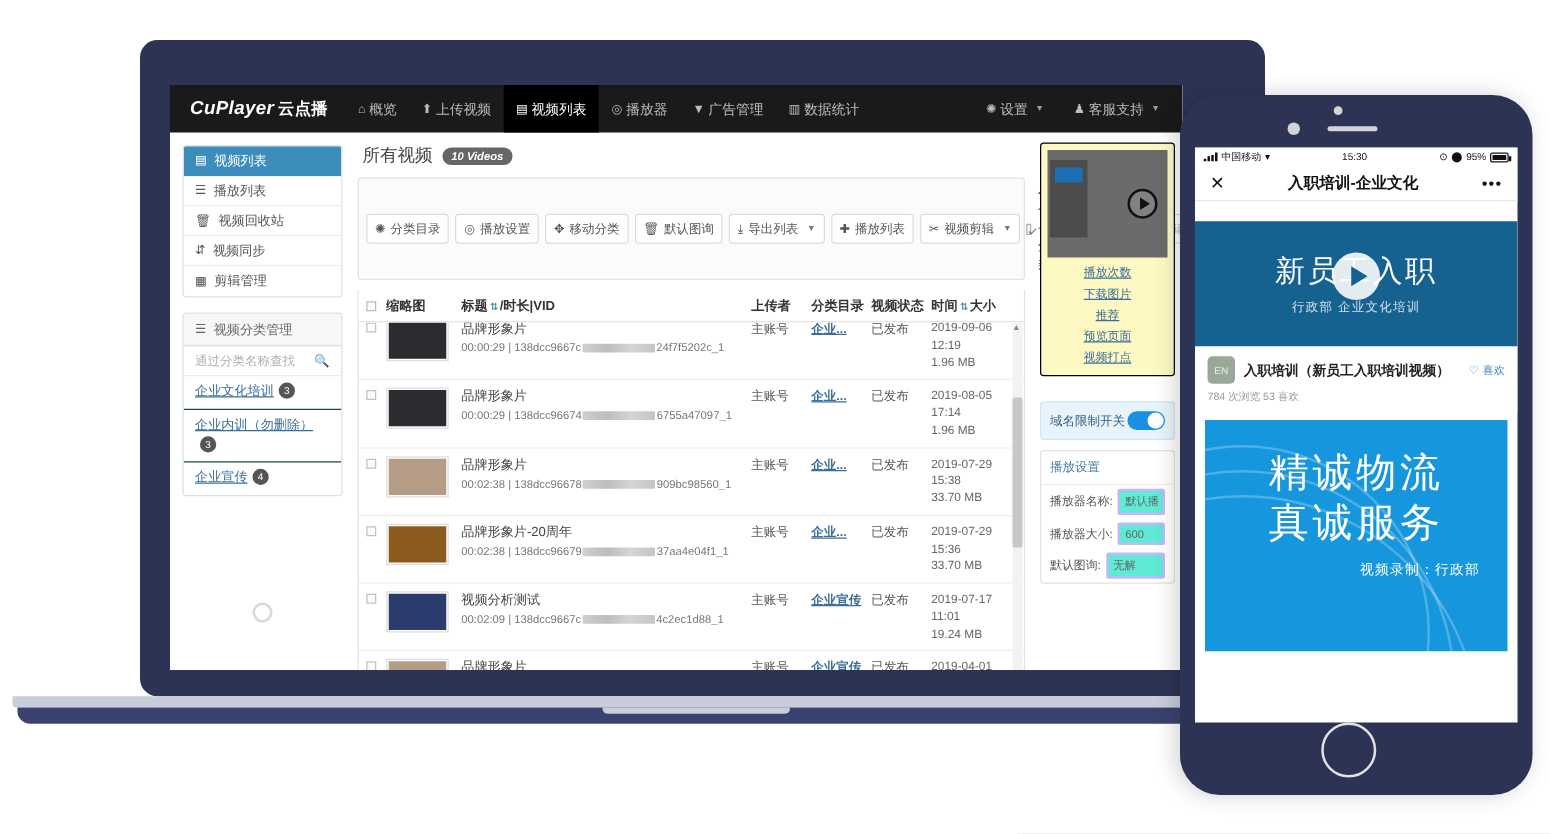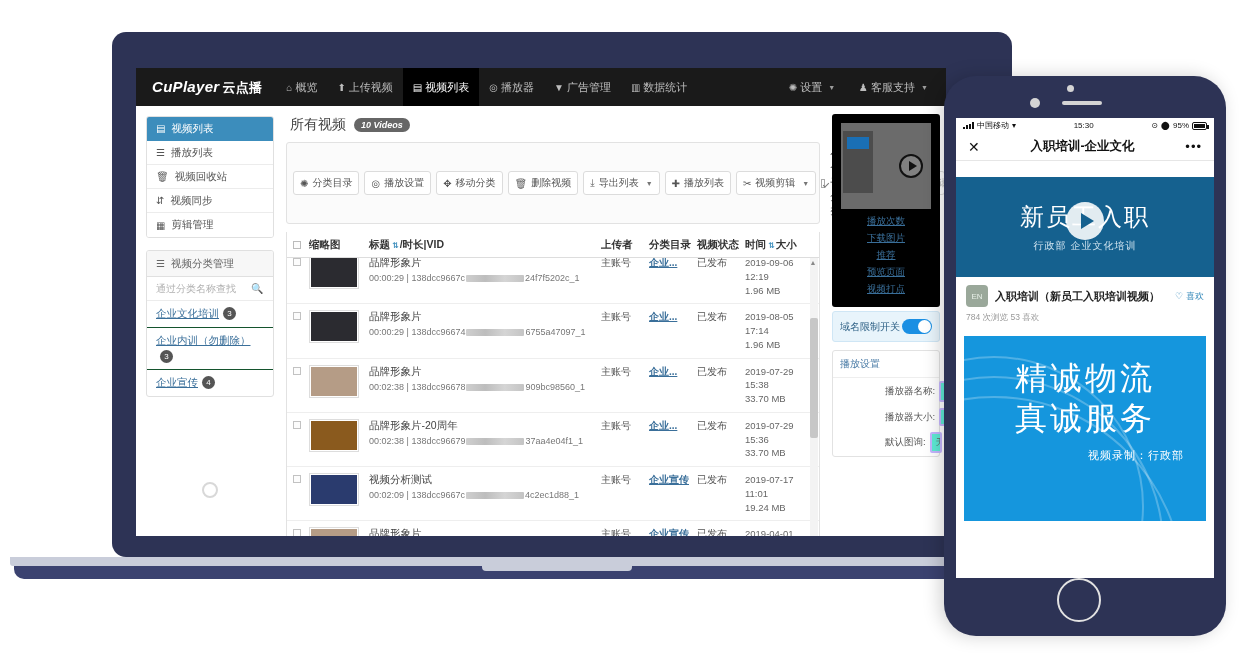--- a/index.html
+++ b/index.html
@@ -173,39 +173,39 @@
   .row .c-cat { width:48px; }
   .row .c-cat a { color:#3a6f9a; text-decoration:underline; font-size:10px;font-weight:bold; }
   .row .c-state { width:48px; font-size:10px; }
   .row .c-time { width:74px; font-size:9.5px; color:#666; line-height:1.45; }
   #vscroll { position:absolute; right:1px; top:0; width:8px; height:300px; background:#f3f3f3; }
   #vthumb { position:absolute; right:1px; top:60px; width:8px; height:120px; background:#c7c7c7; border-radius:2px;}
   .sarrow { position:absolute; right:1px; width:8px; height:9px; color:#888; font-size:7px; text-align:center; line-height:9px;}
 
   
   #rightpanel { width: 118px; padding: 8px 6px 0 4px; }
-  .rp-card { border:4px solid #000000; border-radius:3px; background:#000000; margin-bottom:4px; padding:5px; }
+  .rp-card { border:1px solid #000000; border-radius:3px; background:#fef9c3; margin-bottom:20px; padding:5px; }
   .rp-video { position:relative; width:100%; height:86px; overflow:hidden; background:#6b6b6b;}
   .rp-video .play {
     position:absolute; right:8px; top:50%; transform:translateY(-50%);
     width:24px;height:24px;border-radius:50%;border:2.5px solid #111;
     display:flex;align-items:center;justify-content:center;background:rgba(255,255,255,.15);
   }
   .rp-video .play:after{content:"";border-left:8px solid #111;border-top:5px solid transparent;border-bottom:5px solid transparent;margin-left:3px;}
   .kp-screen{position:absolute;left:6px;top:14px;width:22px;height:12px;background:#1a6fb5;}
   .kp-body{position:absolute;left:2px;top:8px;width:30px;height:62px;background:#4c4c4c;}
   .rp-links { text-align:center; padding-top:4px; }
   .rp-links a { display:block; font-size:9.5px; color:#3a6f9a; text-decoration:underline; padding:2px 0; }
   .rp-toggle-card { background:#e8f4fb; border:1px solid #cfe6f5; border-radius:3px; display:flex;align-items:center;justify-content:space-between; padding:7px 7px; margin-bottom:8px;}
   .rp-toggle-card span { font-size:10px;color:#2c5f84;}
   .toggle { width:30px;height:15px;border-radius:8px;background:#1a8fe3;position:relative;}
   .toggle:after{content:"";position:absolute;right:1px;top:1px;width:13px;height:13px;border-radius:50%;background:#fff;}
   .rp-sec { border:1px solid #e2e2e2; border-radius:3px; background:#fff;}
   .rp-sec-h { font-size:10px;color:#4a7ba6;padding:6px 7px;border-bottom:1px solid #eee;}
-  .rp-field { display:flex;align-items:center;gap:4px;padding:3px 7px; font-size:9.5px; color:#555;margin-left:45px;}
+  .rp-field { display:flex;align-items:center;gap:4px;padding:3px 7px; font-size:9.5px; color:#555;}
   .rp-field .lbl { white-space:nowrap; }
   .rp-field .inp { flex:1; border:2px solid #c4b5fd; border-radius:2px; padding:2px 4px; font-size:9px; color:#666; background:#5eead4; white-space:nowrap; overflow:hidden; min-width:0;}
 
   
   #phone {
     position:absolute; left:944px; top:76px;
     width:282px; height:560px;
     background:#2d3355; border-radius:32px;
     box-shadow: -4px 0 18px rgba(0,0,0,.18);
   }
@@ -387,21 +387,21 @@
           <div class="tb-btn">
             <span class="ico">◎</span>
             <span>播放设置</span>
           </div>
           <div class="tb-btn">
             <span class="ico">✥</span>
             <span>移动分类</span>
           </div>
           <div class="tb-btn">
             <span class="ico">🗑</span>
-            <span>删除视频</span>
+            <span>默认图询</span>
           </div>
           <div class="tb-btn">
             <span class="ico">⤓</span>
             <span>导出列表</span>
             <span class="caret">▼</span>
           </div>
           <div class="tb-btn">
             <span class="ico">✚</span>
             <span>播放列表</span>
           </div>

